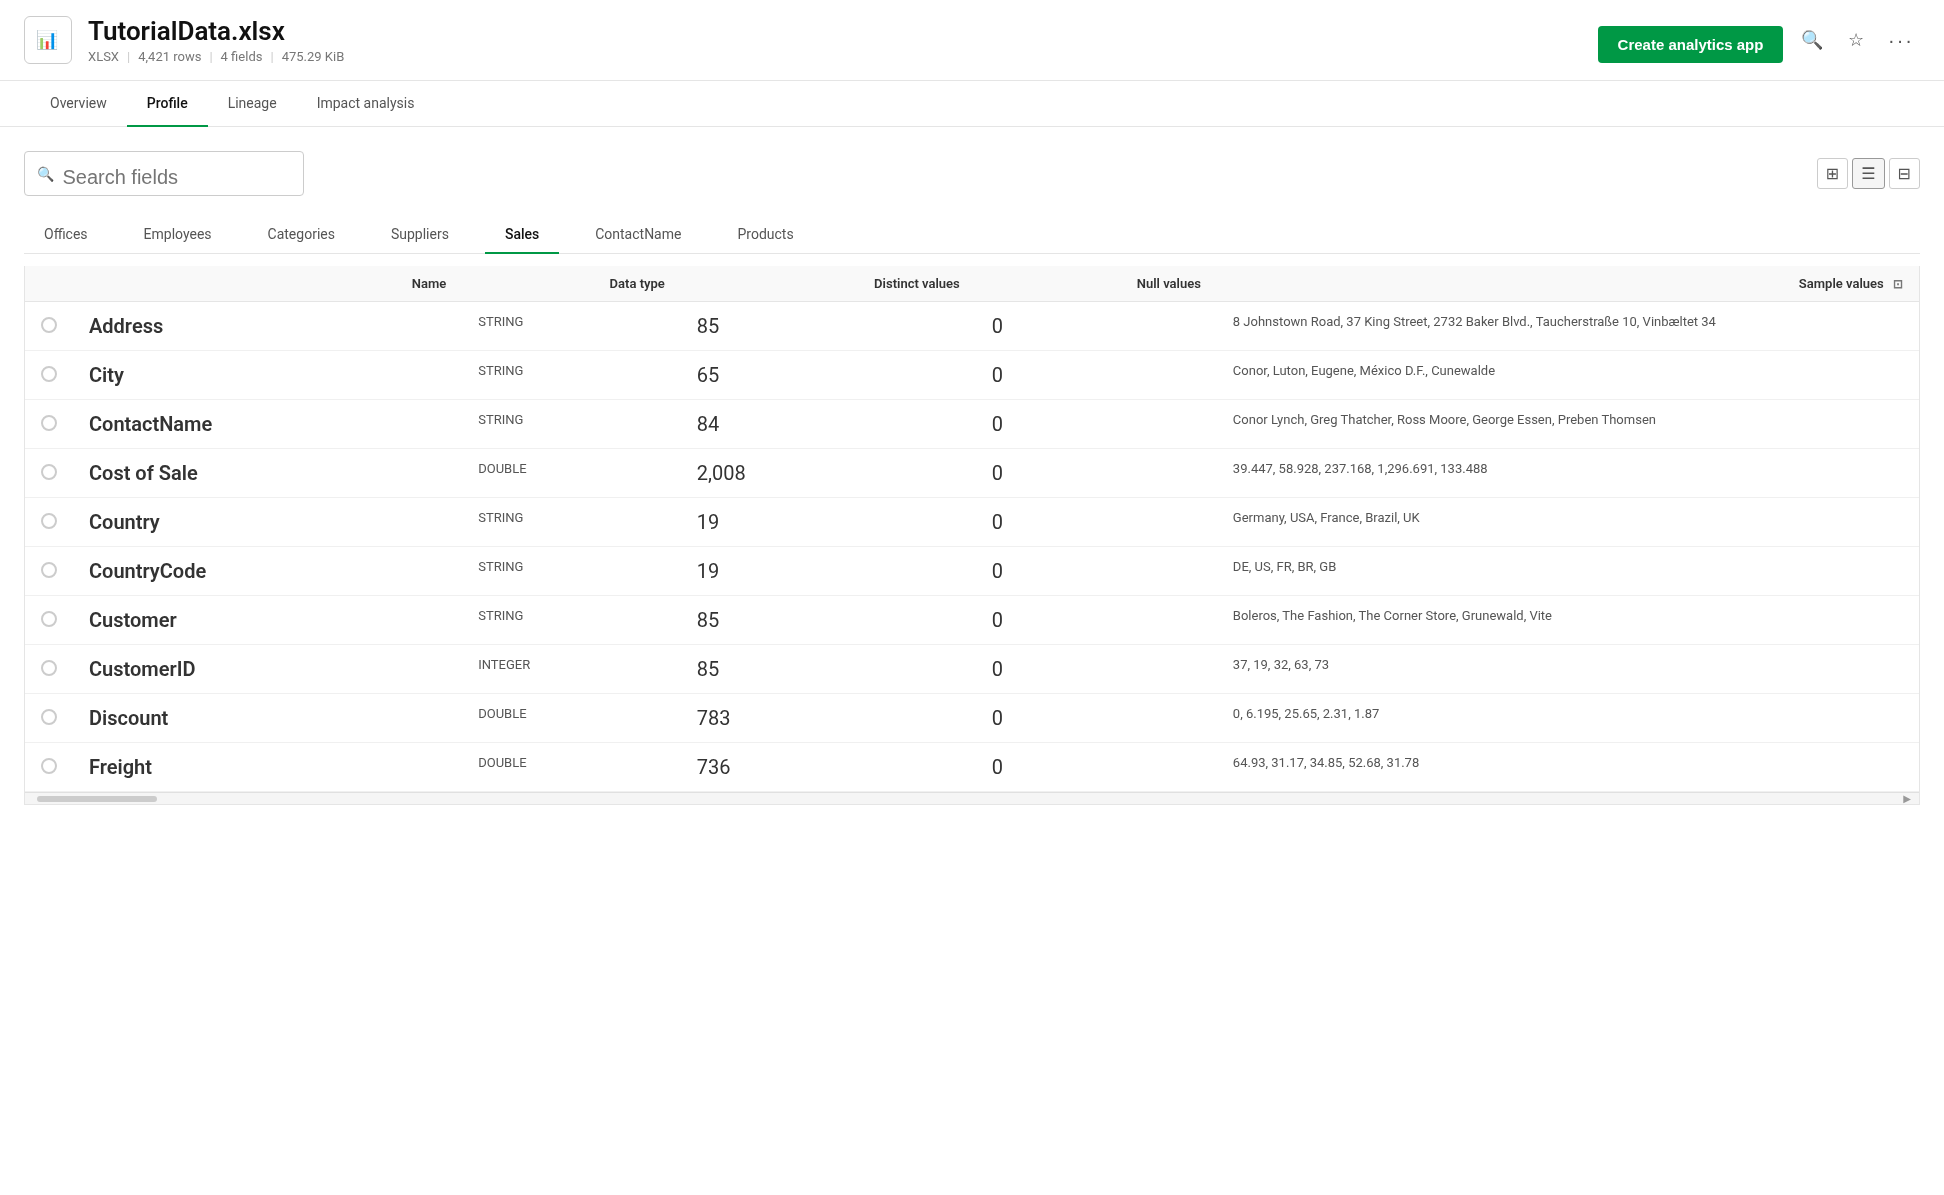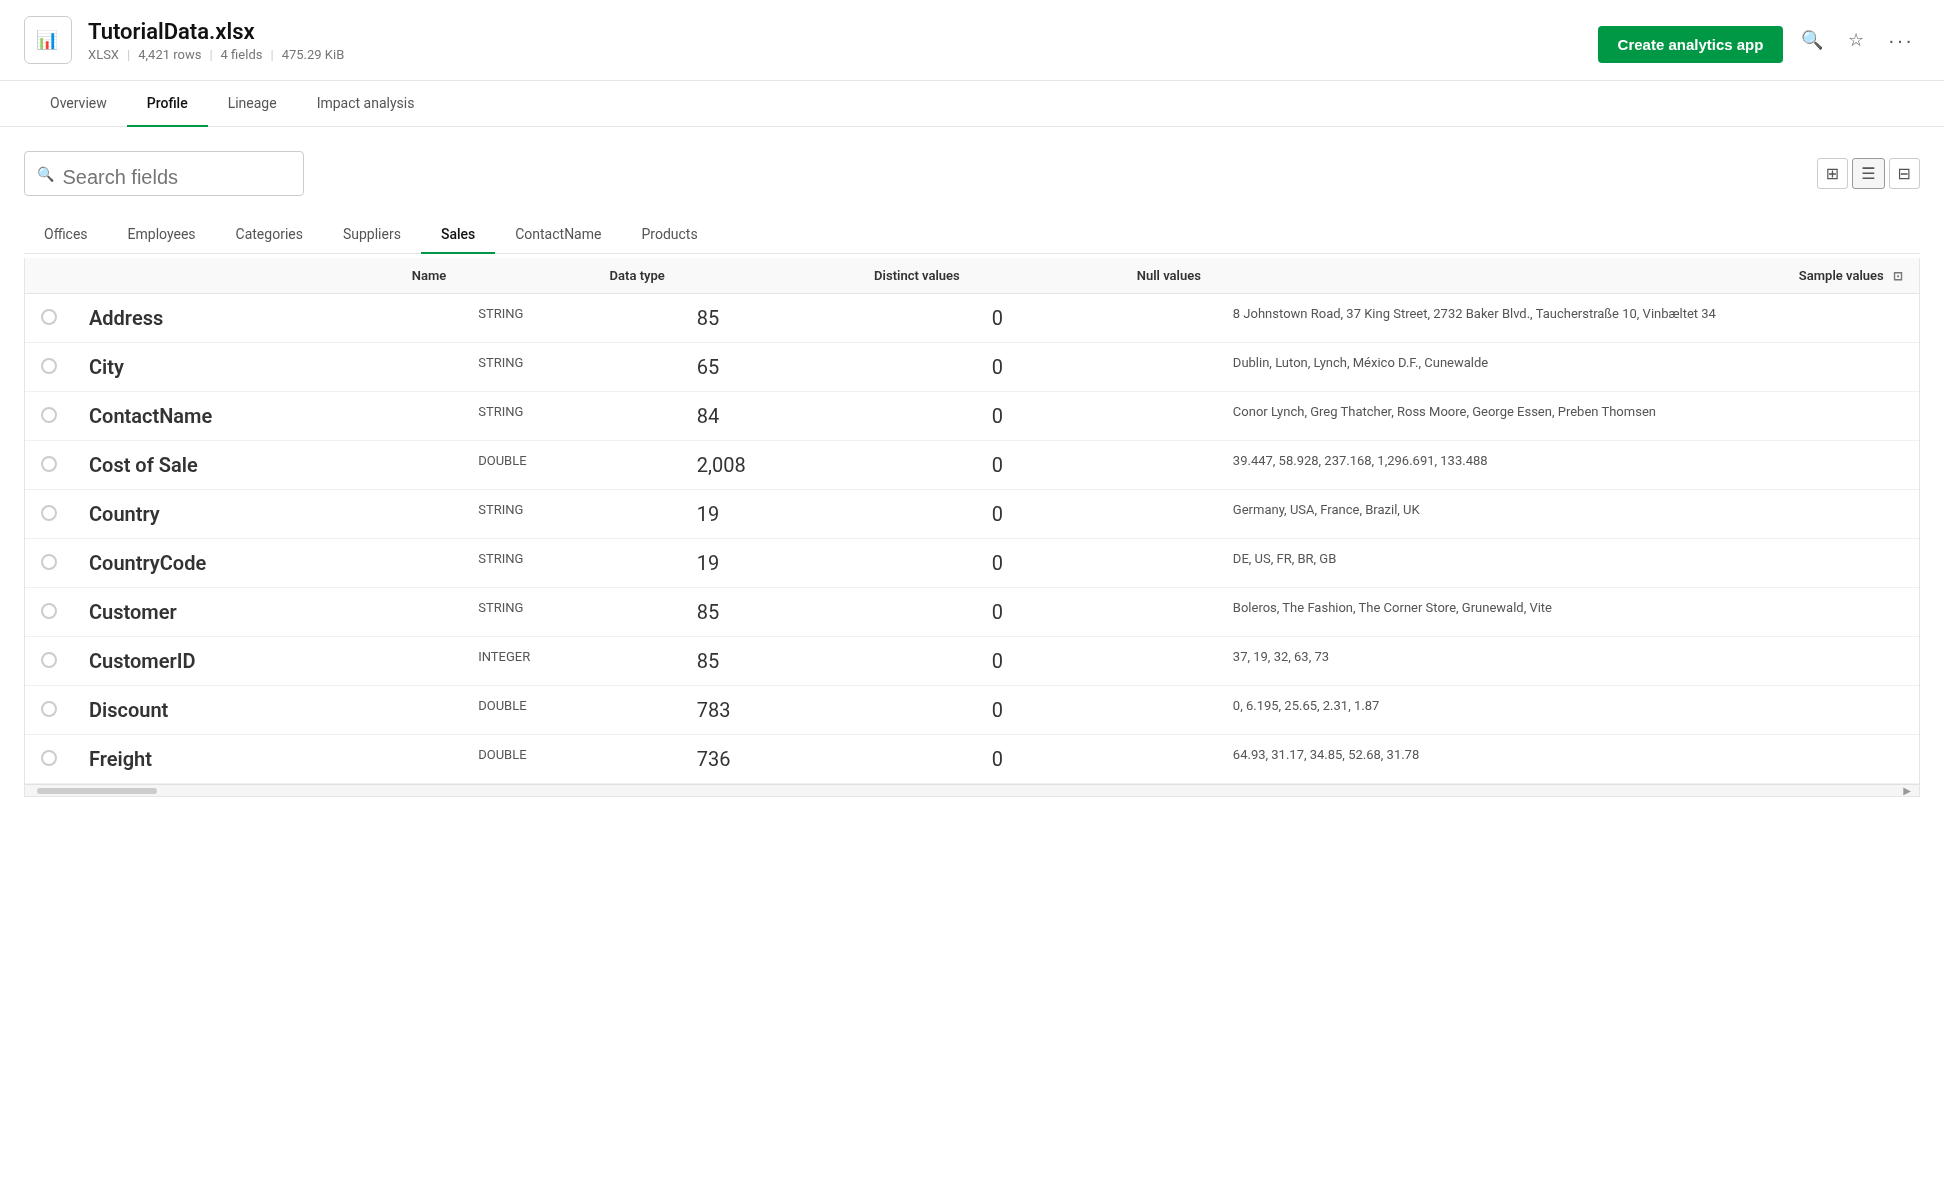--- a/index.html
+++ b/index.html
@@ -3,21 +3,21 @@
   <meta charset="utf-8">
   <style>
     * { box-sizing: border-box; margin: 0; padding: 0; }
     body { font-family: -apple-system, BlinkMacSystemFont, 'Segoe UI', Roboto, sans-serif; font-size: 14px; color: #333; background: #fff; }
 
     
     .header { display: flex; align-items: center; padding: 16px 24px; border-bottom: 1px solid #e5e5e5; }
     .file-icon { width: 48px; height: 48px; border: 1px solid #ccc; border-radius: 6px; display: flex; align-items: center; justify-content: center; margin-right: 16px; flex-shrink: 0; }
     .file-icon-inner { font-size: 10px; color: #555; font-weight: bold; text-align: center; line-height: 1.3; }
     .file-info { flex: 1; }
-    .file-title { font-size: 22px; font-weight: 600; color: #111; }
+    .file-title { font-size: 26px; font-weight: 600; color: #111; }
     .file-meta { font-size: 13px; color: #777; margin-top: 3px; display: flex; gap: 8px; align-items: flex-start; }
     .file-meta span { color: #777; }
     .file-meta .sep { color: #ccc; }
     .header-actions { display: flex; align-items: center; gap: 12px; }
     .create-btn { background: #009845; color: #fff; border: none; border-radius: 4px; padding: 10px 20px; font-size: 15px; font-weight: 600; cursor: pointer; white-space: nowrap; margin-top: 8px; }
     .icon-btn { background: none; border: none; cursor: pointer; color: #555; font-size: 18px; padding: 4px 6px; border-radius: 4px; }
 
     
     .nav-tabs { display: flex; padding: 0 30px; border-bottom: 1px solid #e5e5e5; }
     .nav-tab { padding: 14px 20px; font-size: 14px; color: #555; cursor: pointer; border-bottom: 2px solid transparent; margin-bottom: -1px; }
@@ -29,21 +29,21 @@
     
     .toolbar { display: flex; align-items: center; justify-content: space-between; margin-bottom: 20px; }
     .search-box { display: flex; align-items: center; border: 1px solid #ccc; border-radius: 4px; padding: 6px 12px; width: 280px; gap: 8px; }
     .search-box input { border: none; outline: none; font-size: 20px; color: #6d28d9; width: 100%; background: transparent; margin-top: 8px; }
     .search-icon { color: #999; font-size: 14px; }
     .view-toggle { display: flex; gap: 4px; }
     .view-btn { border: 1px solid #ccc; background: #fff; border-radius: 3px; padding: 5px 8px; cursor: pointer; font-size: 16px; color: #555; }
     .view-btn.active { background: #f5f5f5; border-color: #999; }
 
     
-    .filter-tabs { display: flex; gap: 0; margin-bottom: 4px; border-bottom: 1px solid #e5e5e5; }
+    .filter-tabs { display: flex; gap: 16px; margin-bottom: 12px; border-bottom: 1px solid #e5e5e5; }
     .filter-tab { padding: 10px 20px; font-size: 14px; color: #555; cursor: pointer; border-bottom: 2px solid transparent; margin-bottom: -1px; }
     .filter-tab.active { color: #111; border-bottom-color: #009845; font-weight: 500; }
 
     
     .table-wrapper { overflow-x: auto; border: 1px solid #e5e5e5; border-top: none; }
     table { width: 100%; border-collapse: collapse; }
     thead tr { background: #f9f9f9; border-bottom: 1px solid #e5e5e5; }
     thead th { padding: 10px 16px; text-align: right; font-size: 13px; font-weight: 600; color: #333; white-space: nowrap; }
     thead th:first-child { width: 40px; }
     tbody tr { border-bottom: 1px solid #f0f0f0; }
@@ -161,21 +161,21 @@
       <td class="sample-cell">8 Johnstown Road, 37 King Street, 2732 Baker Blvd., Taucherstraße 10, Vinbæltet 34</td>
     </tr>
           <tr>
       <td>
         <span class="radio-circle"></span>
       </td>
       <td class="name-cell">City</td>
       <td class="dtype">STRING</td>
       <td>65</td>
       <td>0</td>
-      <td class="sample-cell">Dublin, Luton, Lynch, México D.F., Cunewalde</td>
+      <td class="sample-cell">Conor, Luton, Eugene, México D.F., Cunewalde</td>
     </tr>
           <tr>
       <td>
         <span class="radio-circle"></span>
       </td>
       <td class="name-cell">ContactName</td>
       <td class="dtype">STRING</td>
       <td>84</td>
       <td>0</td>
       <td class="sample-cell">Conor Lynch, Greg Thatcher, Ross Moore, George Essen, Preben Thomsen</td>

